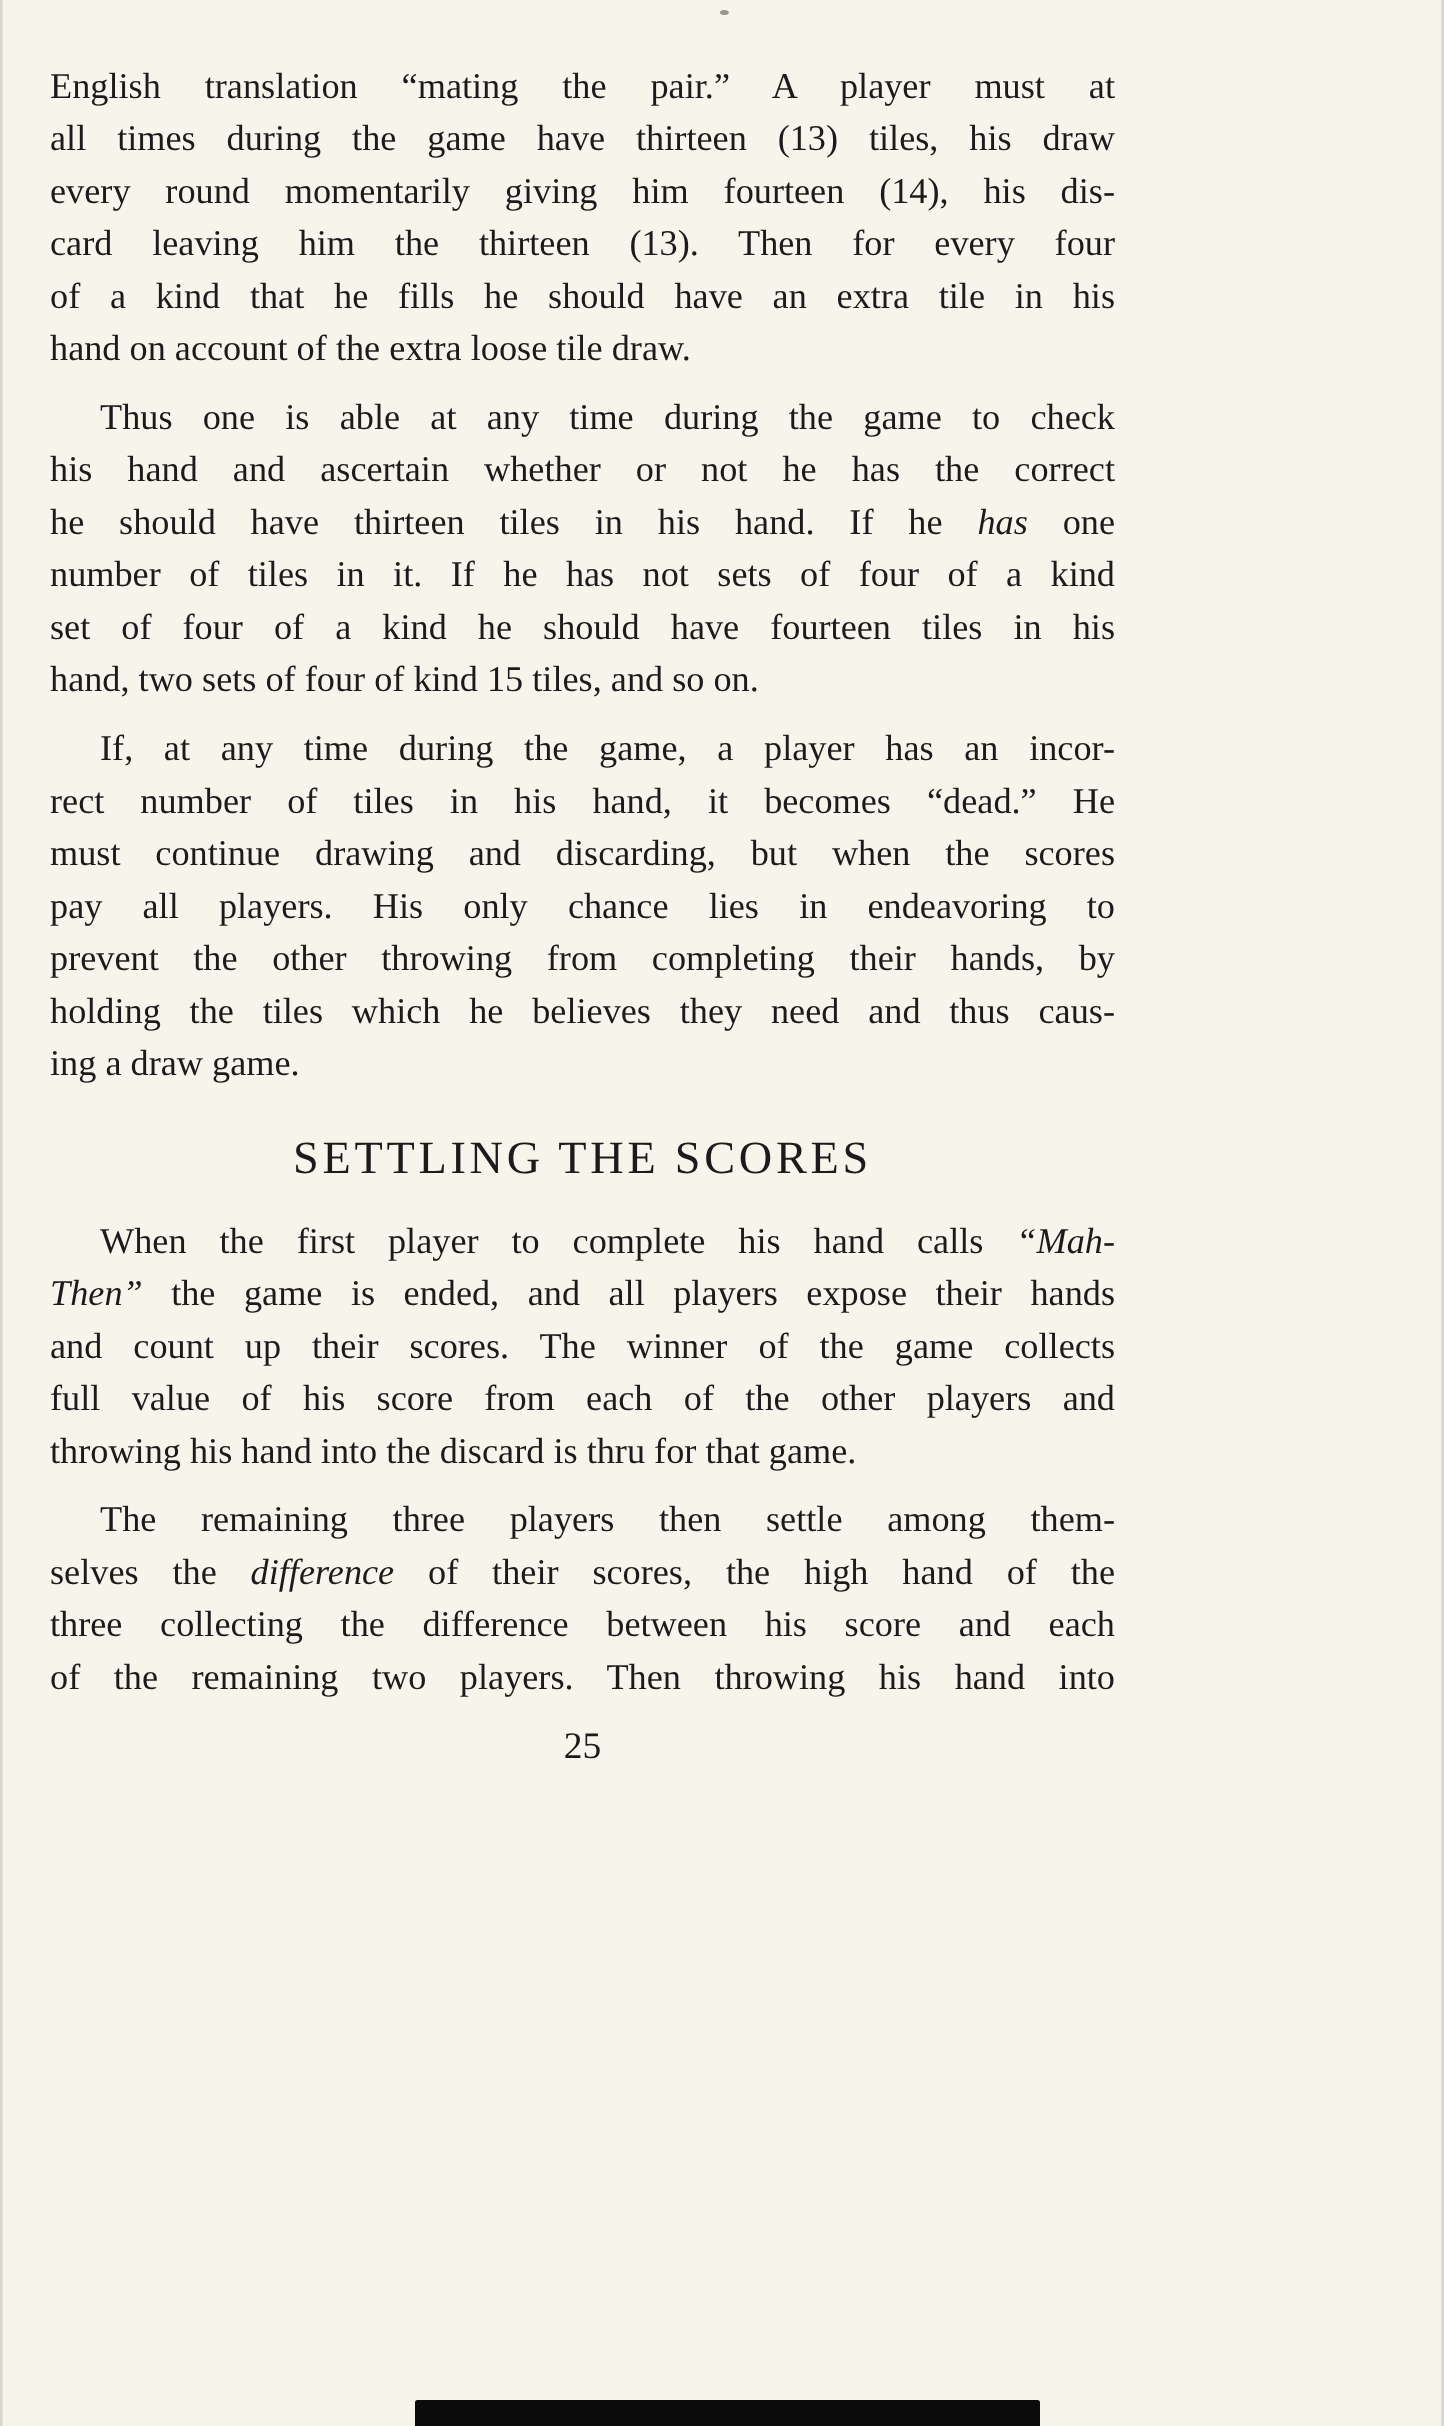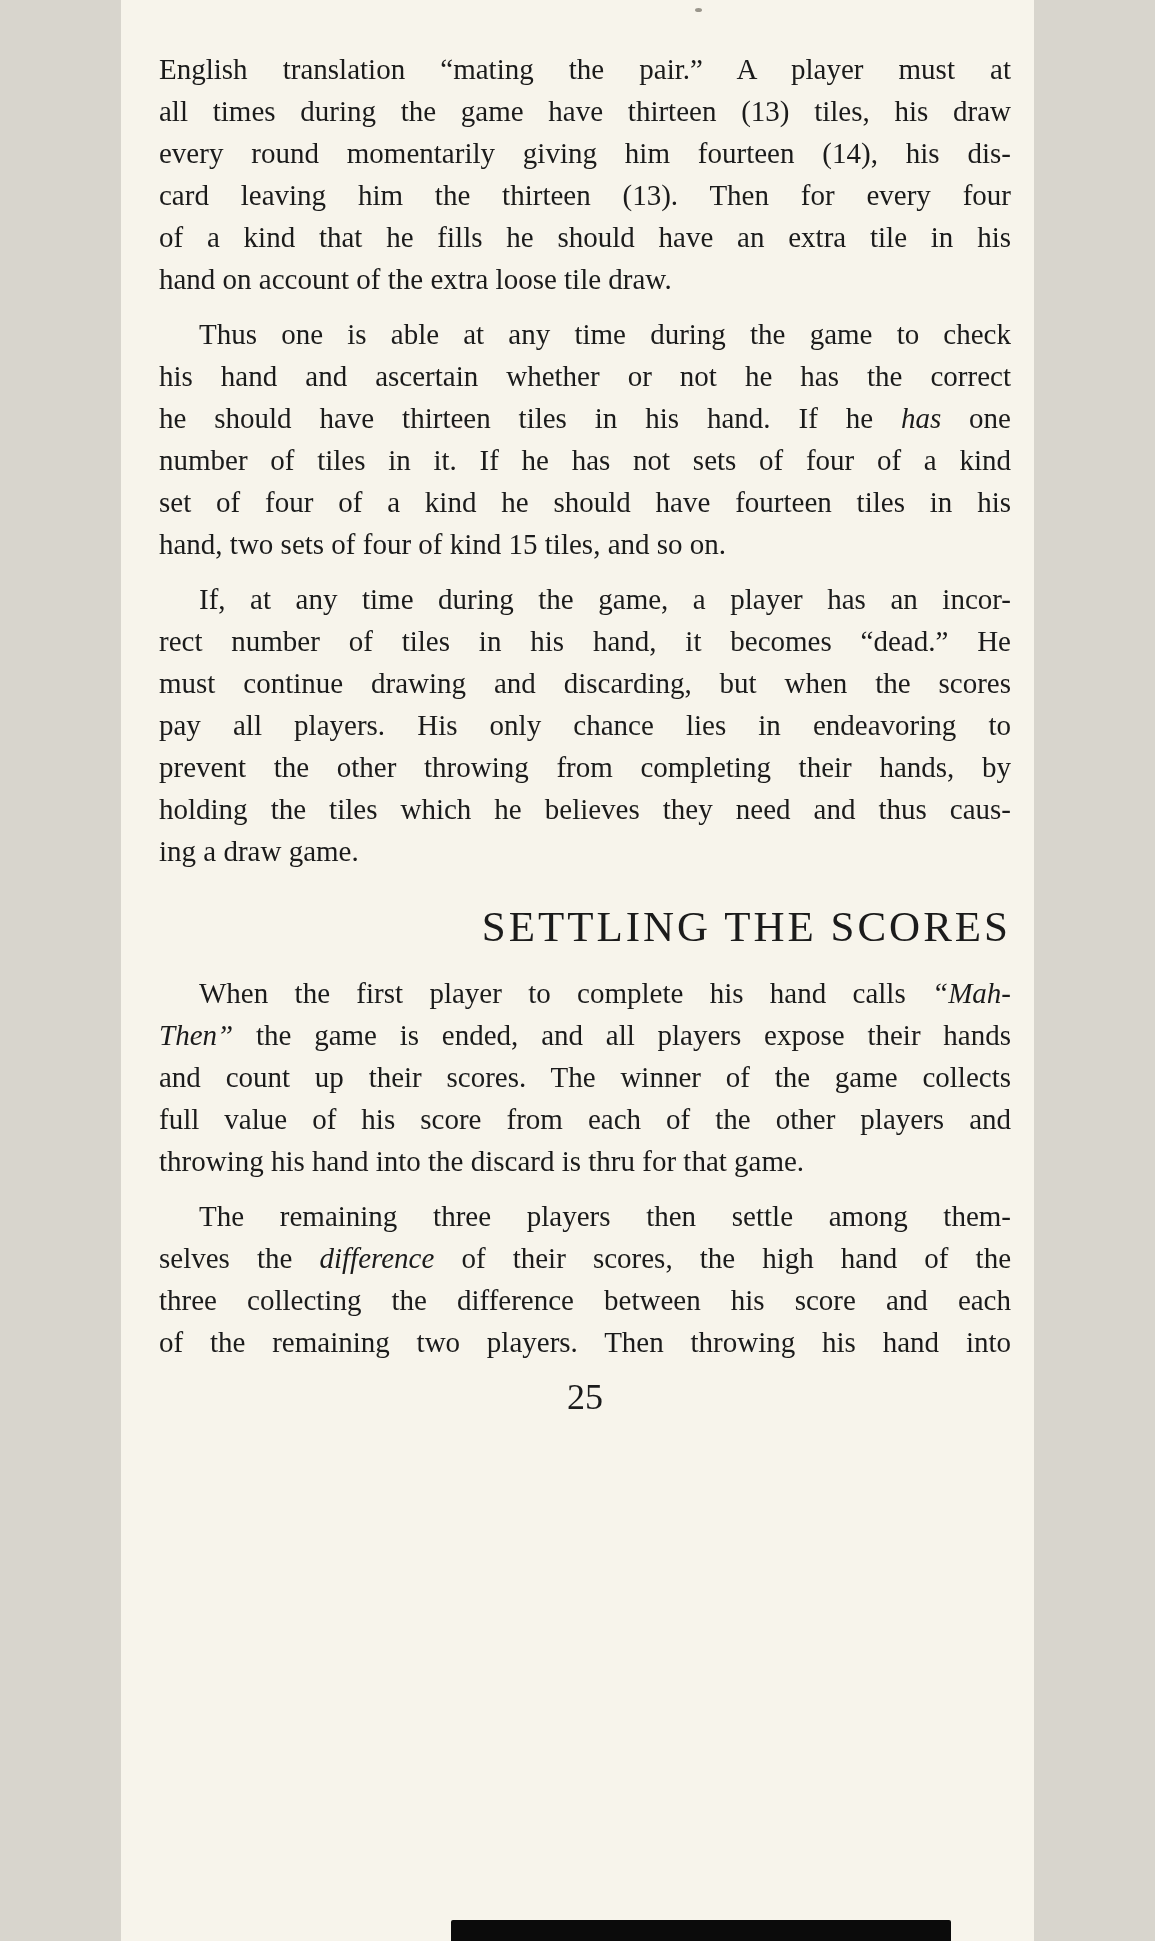--- a/index.html
+++ b/index.html
@@ -2,21 +2,21 @@
 <html><head>
 <meta charset="utf-8">
 <style>
   html, body {
     margin: 0;
     padding: 0;
     background: #d8d5cd;
   }
   .page {
     position: relative;
-    width: 913px;
+    width: 1151px;
     height: 1941px;
     margin: 0 auto;
     background: #f7f4eb;
     color: #1b1b1b;
     font-family: "Liberation Serif", serif;
     overflow: hidden;
   }
   .text-block {
     position: absolute;
     left: 38px;
@@ -34,29 +34,29 @@
     white-space: normal;
   }
   .line.last {
     text-align: justify;
     text-align-last: left;
   }
   .line.indent {
     text-indent: 40px;
   }
   .section-heading {
-    font-size: 43px;
+    font-size: 37px;
     line-height: 42px;
     letter-spacing: 3px;
-    text-align: right;
+    text-align: center;
     margin: 34px 0 24px 0;
     font-weight: normal;
   }
   .page-number {
-    font-size: 36px;
+    font-size: 30px;
     line-height: 42px;
     text-align: center;
     margin-top: 4px;
   }
   .scan-bar-bottom {
     position: absolute;
     left: 330px;
     bottom: 0;
     width: 500px;
     height: 21px;

